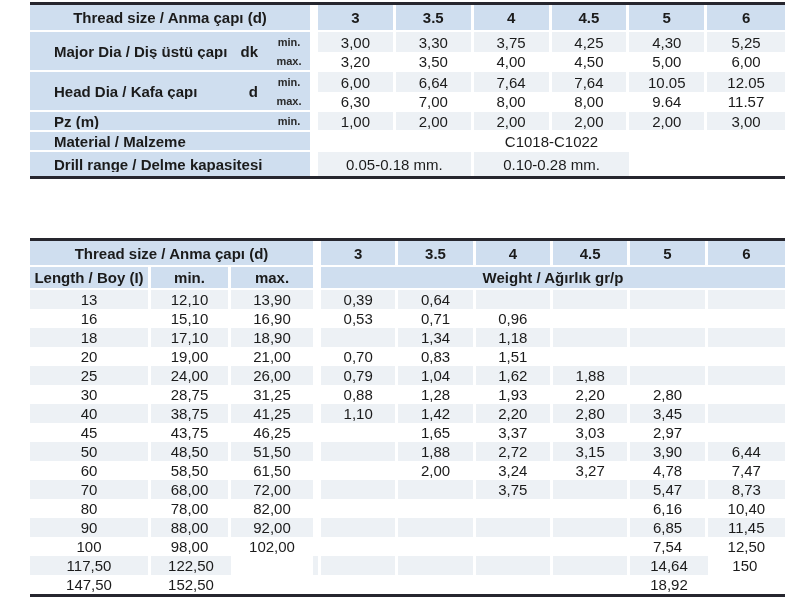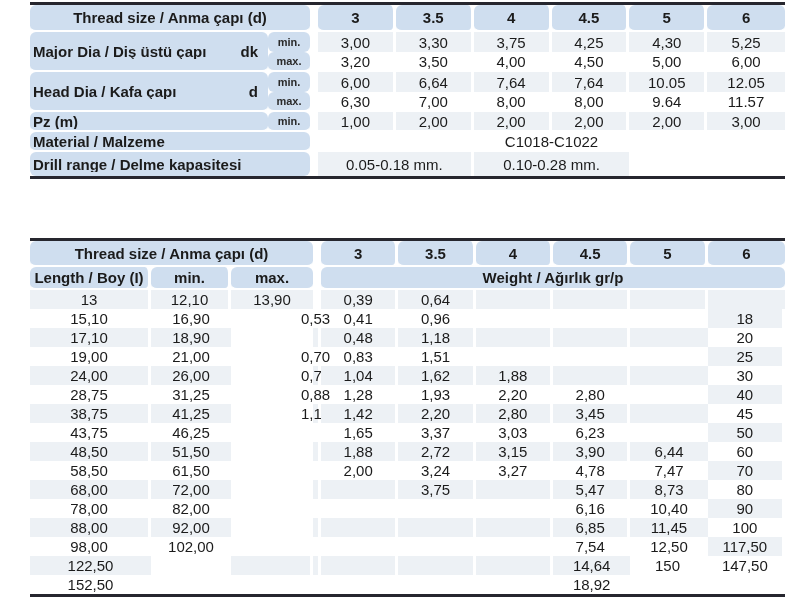--- a/index.html
+++ b/index.html
@@ -30,28 +30,28 @@
     margin-top:59px;
     grid-template-columns:121px 80px 82px 8px repeat(6,1fr);
     grid-template-rows:26px 23px;
     grid-auto-rows:19px;
   }
   .c{
     display:flex;align-items:center;justify-content:center;
     font-size:15px;line-height:1;white-space:nowrap;
     box-sizing:border-box;
   }
-  .blue{background:var(--blue);border-radius:6px;}
+  .blue{background:var(--blue);}
   .g{background:var(--gray);}
   .sep{border-right:3px solid #fff;}
   .bb{border-bottom:2px solid #fff;}
   .hd{font-weight:600;}
   .lab{
     justify-content:space-between;
-    padding:0 10px 0 3px;
+    padding:0 10px 0 24px;
     font-weight:600;
   }
   .lab .txt{overflow:hidden;}
   .sub{font-size:11px;font-weight:600;color:#2a2a2a;}
   .sp{background:#fff;}
   .sc2{grid-column:span 2;}
   .sr2{grid-row:span 2;}
   .sc3{grid-column:span 3;}
   .sc6{grid-column:span 6;}
 </style>
@@ -159,35 +159,36 @@
   <div class="c sep g">13</div>
       <div class="c sep g">12,10</div>
       <div class="c g">13,90</div>
       <div class="sp"></div>
       <div class="c sep g">0,39</div>
       <div class="c sep g">0,64</div>
       <div class="c sep g"></div>
       <div class="c sep g"></div>
       <div class="c sep g"></div>
       <div class="c g"></div>
+      <div class="c sep">16</div>
       <div class="c sep">15,10</div>
       <div class="c">16,90</div>
       <div class="sp"></div>
       <div class="c sep">0,53</div>
-      <div class="c sep">0,41</div>
+      <div class="c sep">0,71</div>
       <div class="c sep">0,96</div>
       <div class="c sep"></div>
       <div class="c sep"></div>
       <div class="c"></div>
       <div class="c sep g">18</div>
       <div class="c sep g">17,10</div>
       <div class="c g">18,90</div>
       <div class="sp"></div>
       <div class="c sep g"></div>
-      <div class="c sep g">0,48</div>
+      <div class="c sep g">1,34</div>
       <div class="c sep g">1,18</div>
       <div class="c sep g"></div>
       <div class="c sep g"></div>
       <div class="c g"></div>
       <div class="c sep">20</div>
       <div class="c sep">19,00</div>
       <div class="c">21,00</div>
       <div class="sp"></div>
       <div class="c sep">0,70</div>
       <div class="c sep">0,83</div>
@@ -226,21 +227,21 @@
       <div class="c sep g">3,45</div>
       <div class="c g"></div>
       <div class="c sep">45</div>
       <div class="c sep">43,75</div>
       <div class="c">46,25</div>
       <div class="sp"></div>
       <div class="c sep"></div>
       <div class="c sep">1,65</div>
       <div class="c sep">3,37</div>
       <div class="c sep">3,03</div>
-      <div class="c sep">6,23</div>
+      <div class="c sep">2,97</div>
       <div class="c"></div>
       <div class="c sep g">50</div>
       <div class="c sep g">48,50</div>
       <div class="c g">51,50</div>
       <div class="sp"></div>
       <div class="c sep g"></div>
       <div class="c sep g">1,88</div>
       <div class="c sep g">2,72</div>
       <div class="c sep g">3,15</div>
       <div class="c sep g">3,90</div>

